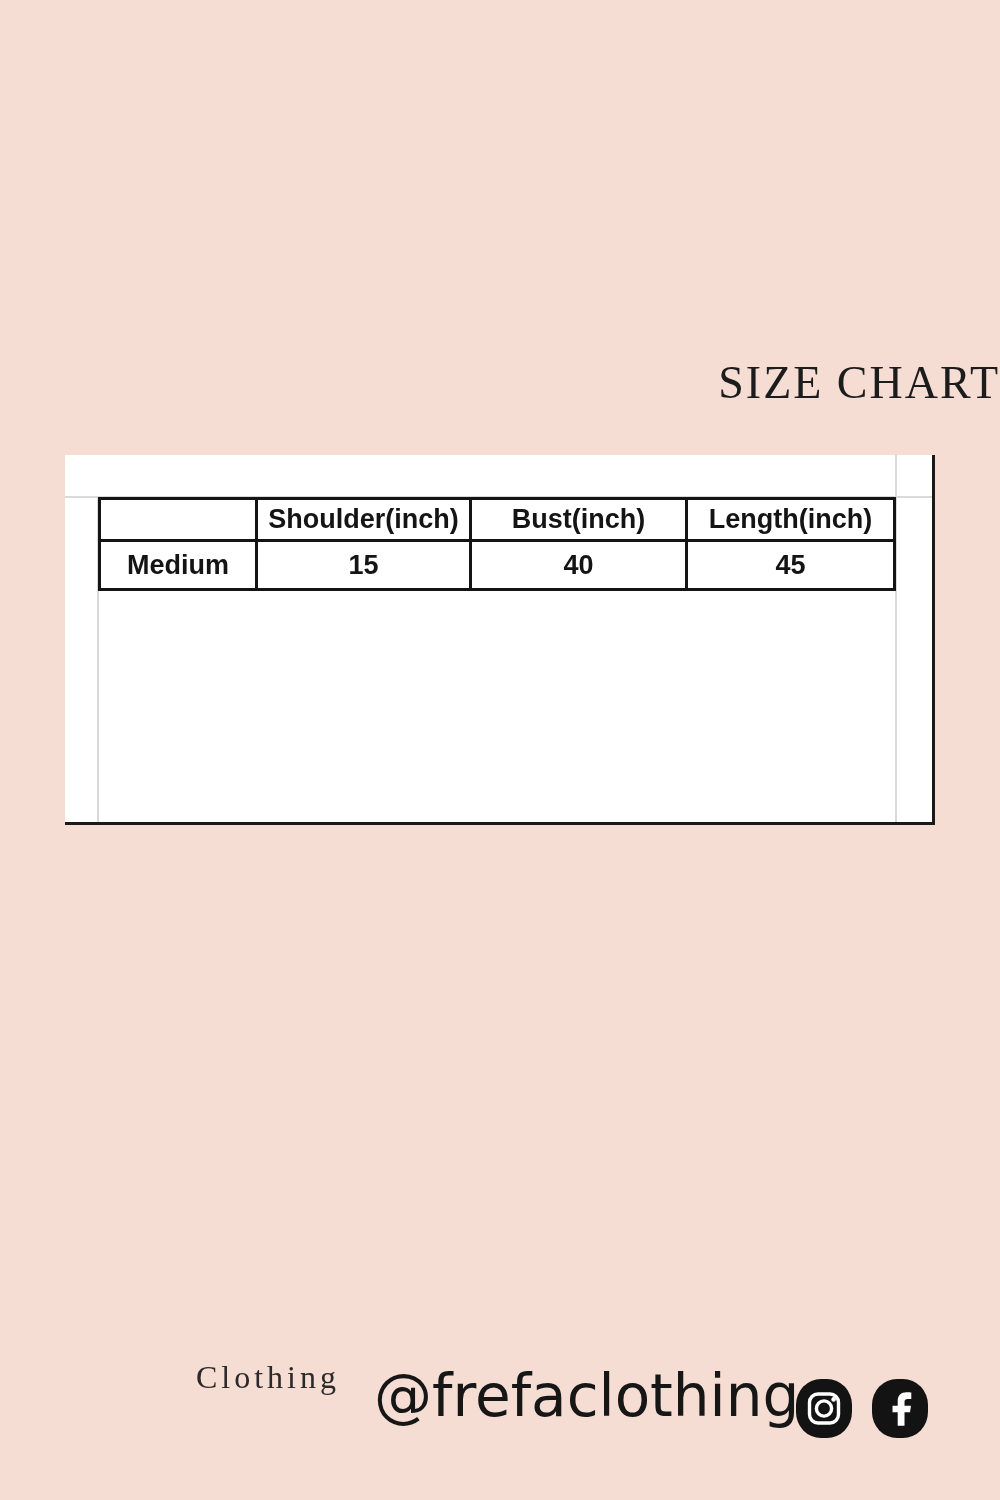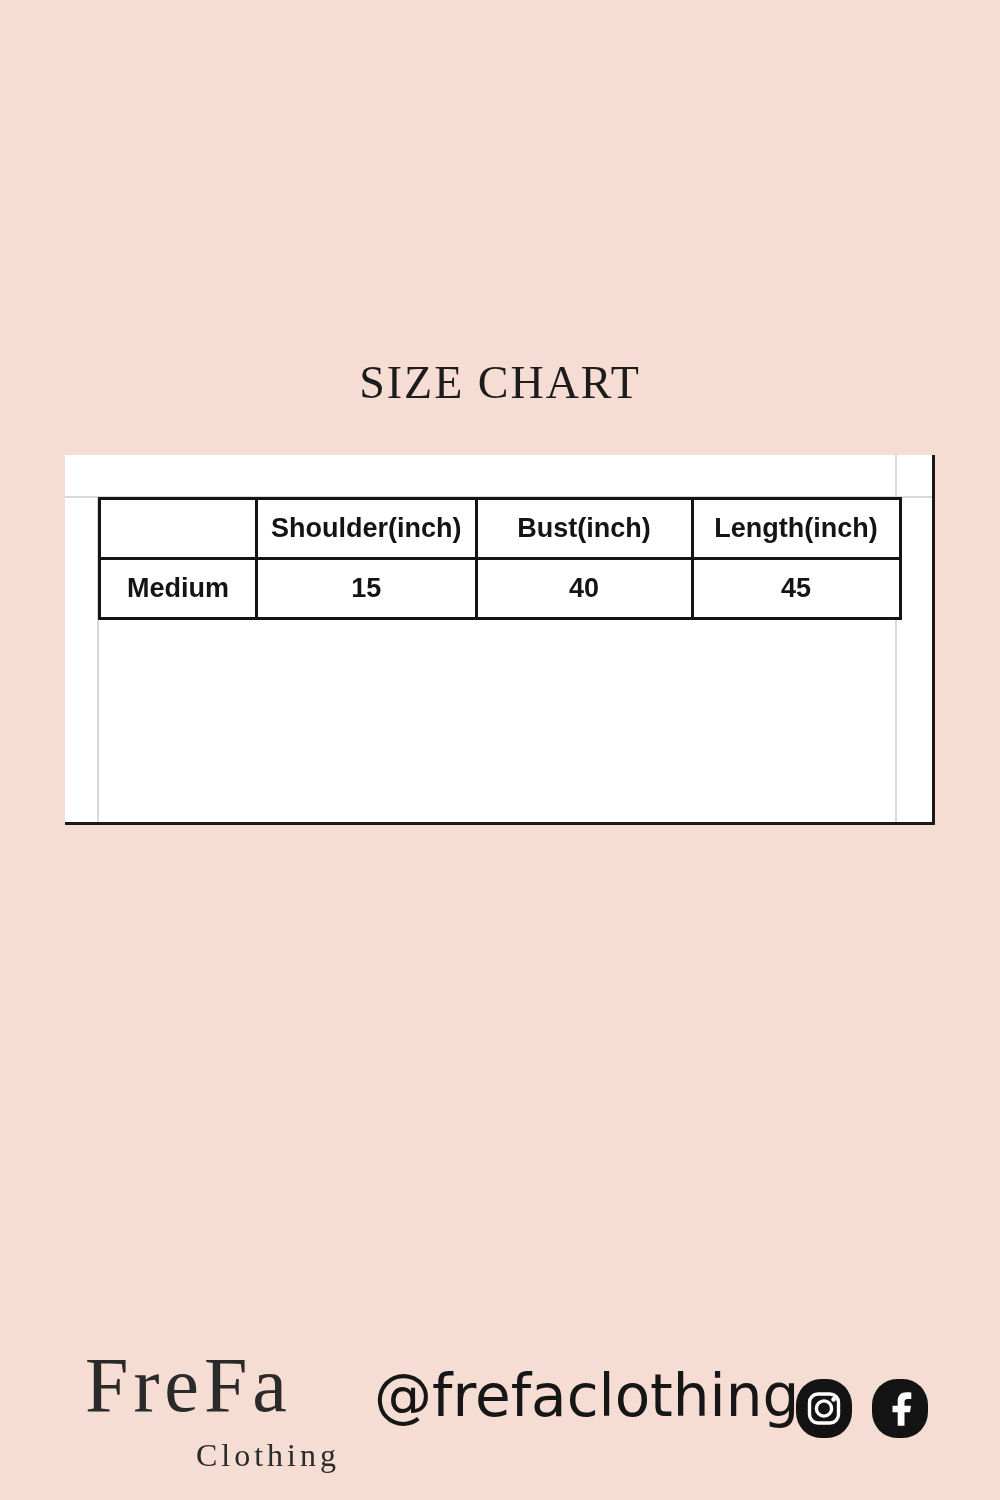--- a/index.html
+++ b/index.html
@@ -12,21 +12,21 @@
     position: relative;
     width: 1000px; height: 1500px;
     background: #f6ddd4;
   }
 
   
   .title {
     position: absolute;
     top: 356px; left: 0; right: 0;
     margin: 0;
-    text-align: center;
+    text-align: right;
     font-family: "Liberation Serif", serif;
     font-weight: 400;
     font-size: 46px;
     letter-spacing: 2px;
     color: #1c1c1c;
   }
 
   
   .card {
     position: absolute;
@@ -49,21 +49,21 @@
     table-layout: fixed;
   }
   table.size-table th, table.size-table td {
     border: 3px solid #141414;
     text-align: center;
     vertical-align: middle;
     font-family: "Liberation Sans", sans-serif;
     font-weight: 700;
     font-size: 27px;
     color: #141414;
-    padding: 13px;
+    padding: 4px;
     background: #ffffff;
   }
   table.size-table thead tr { height: 39px; }
   table.size-table tbody tr { height: 49px; }
 
   
   .brand {
     position: absolute;
     left: 85px; top: 1346px;
     width: 255px;
@@ -129,21 +129,20 @@
             <th>Medium</th>
             <td>15</td>
             <td>40</td>
             <td>45</td>
           </tr>
         </tbody>
     </table>
   </div>
 
   <div class="brand">
-    <div class="brand-name">FreFa</div>
     <div class="brand-sub">Clothing</div>
   </div>
 
   <div class="handle">@frefaclothing</div>
 
   <span class="social ig">
     <svg viewBox="0 0 56 59" xmlns="http://www.w3.org/2000/svg">
       <rect x="0" y="0" width="56" height="59" rx="25" ry="26" fill="#131313"></rect>
       <rect x="13.5" y="15" width="29" height="29" rx="8.5" fill="none" stroke="#ffffff" stroke-width="3.4"></rect>
       <circle cx="28" cy="29.5" r="7.6" fill="none" stroke="#ffffff" stroke-width="3.4"></circle>

